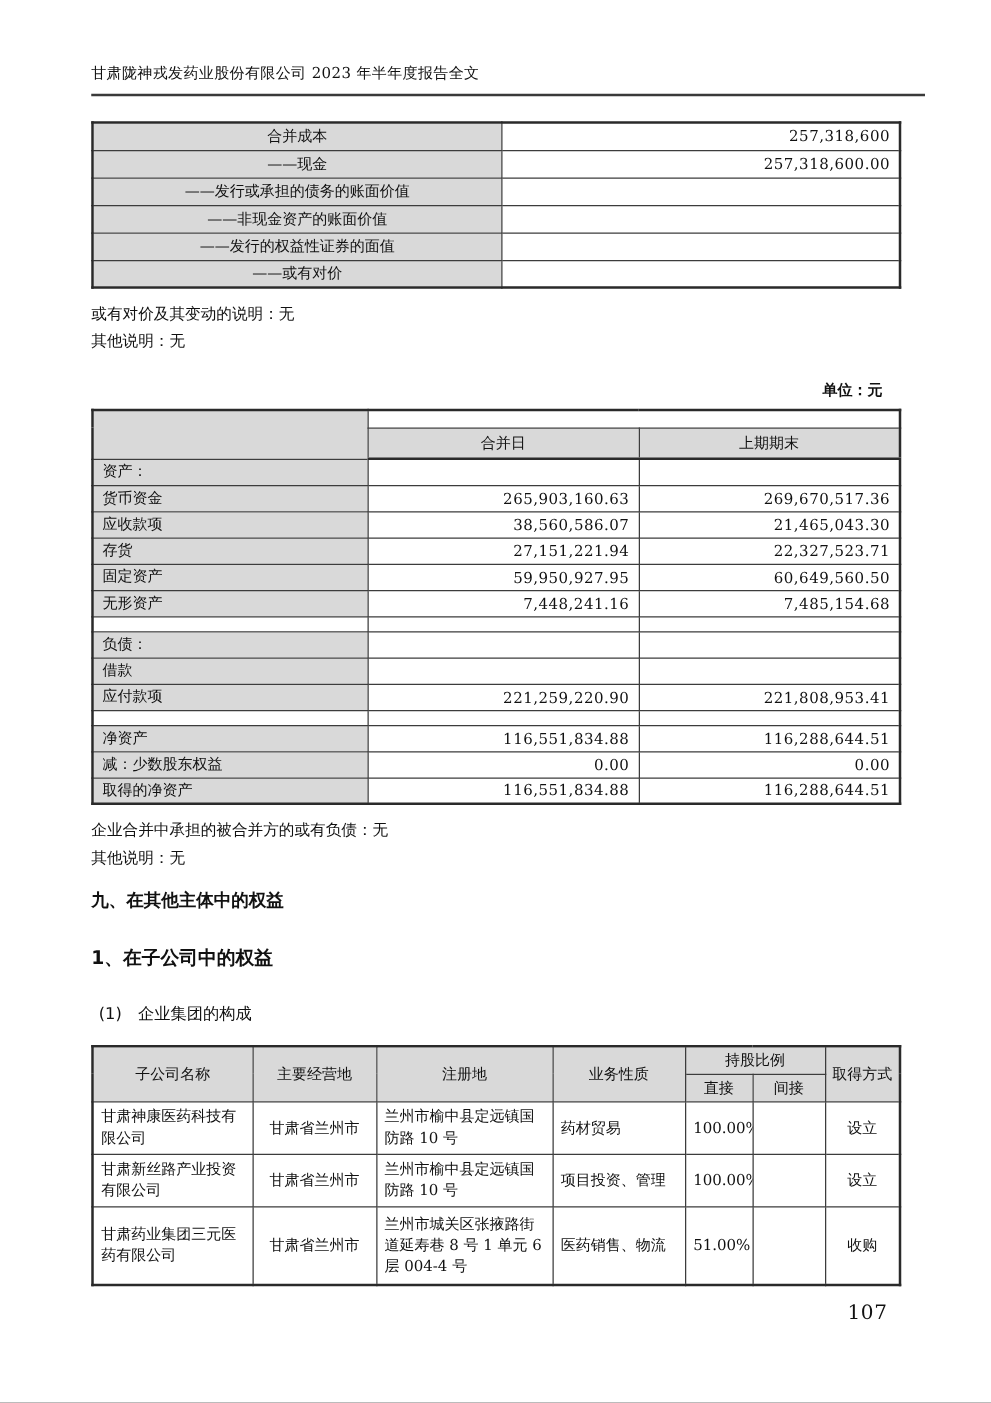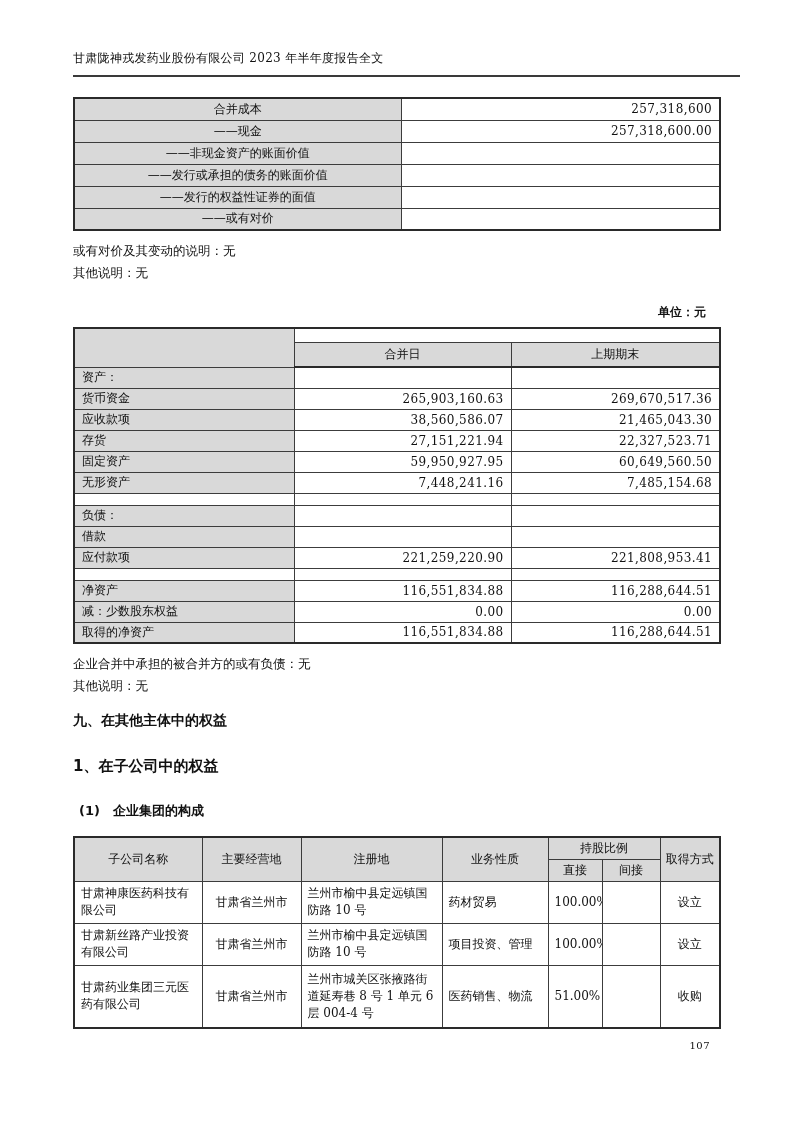--- a/index.html
+++ b/index.html
@@ -41,32 +41,32 @@
   .t2 .hA td { height:14px; }
   .t2 .hA .corner { background:#d9d9d9; }
   .t2 .hB td { height:25px; background:#d9d9d9; text-align:center; border-bottom:2px solid #2a2a2a; }
   .t2 .r td { height:21px; padding:0 7px; }
   .t2 .r .lbl { background:#d9d9d9; text-align:left; }
   .t2 .r .val { text-align:right; letter-spacing:0.4px; }
   .t2 .sp td { height:12px; background:#fff; }
 
   .h1 { font-size:14px; font-weight:bold; margin-top:15px; font-family:"DejaVu Sans","Liberation Sans",sans-serif; }
   .h2 { font-size:15px; font-weight:bold; margin-top:27px; font-family:"DejaVu Sans","Liberation Sans",sans-serif; }
-  .h3 { font-size:13px; font-weight:bold; margin-top:26px; padding-left:6px; font-family:"DejaVu Sans","Liberation Sans",sans-serif; }
+  .h3 { font-size:13px; font-weight:normal; margin-top:26px; padding-left:6px; font-family:"DejaVu Sans","Liberation Sans",sans-serif; }
 
   
   .t3 { margin-top:16px; }
   .t3 th { background:#d9d9d9; text-align:center; height:22px; }
   .t3 td { padding:2px 6px; line-height:17px; vertical-align:middle; }
   .t3 .row-a td { height:42px; }
   .t3 .row-c td { height:63px; }
   .t3 .c-name, .t3 .c-reg, .t3 .c-biz { text-align:left; }
   .t3 .c-place, .t3 .c-direct, .t3 .c-indirect, .t3 .c-method { text-align:center; }
 
-  .page-number { position:absolute; top:1040px; right:83px; font-size:10px; letter-spacing:0.5px; }
+  .page-number { position:absolute; top:1040px; right:83px; font-size:16px; letter-spacing:0.5px; }
 </style>
 </head>
 <body>
 
 <div class="page">
 
   <div class="page-header">
     <span>甘肃陇神戎发药业股份有限公司 2023 年半年度报告全文</span>
   </div>
 
@@ -80,25 +80,25 @@
       <tbody>
         <tr>
           <td class="lbl center">合并成本</td>
           <td class="val">257,318,600</td>
         </tr>
         <tr>
           <td class="lbl">——现金</td>
           <td class="val">257,318,600.00</td>
         </tr>
         <tr>
+          <td class="lbl">——发行或承担的债务的账面价值</td>
+          <td class="val"></td>
+        </tr>
+        <tr>
           <td class="lbl">——非现金资产的账面价值</td>
-          <td class="val"></td>
-        </tr>
-        <tr>
-          <td class="lbl">——发行或承担的债务的账面价值</td>
           <td class="val"></td>
         </tr>
         <tr>
           <td class="lbl">——发行的权益性证券的面值</td>
           <td class="val"></td>
         </tr>
         <tr>
           <td class="lbl">——或有对价</td>
           <td class="val"></td>
         </tr>

